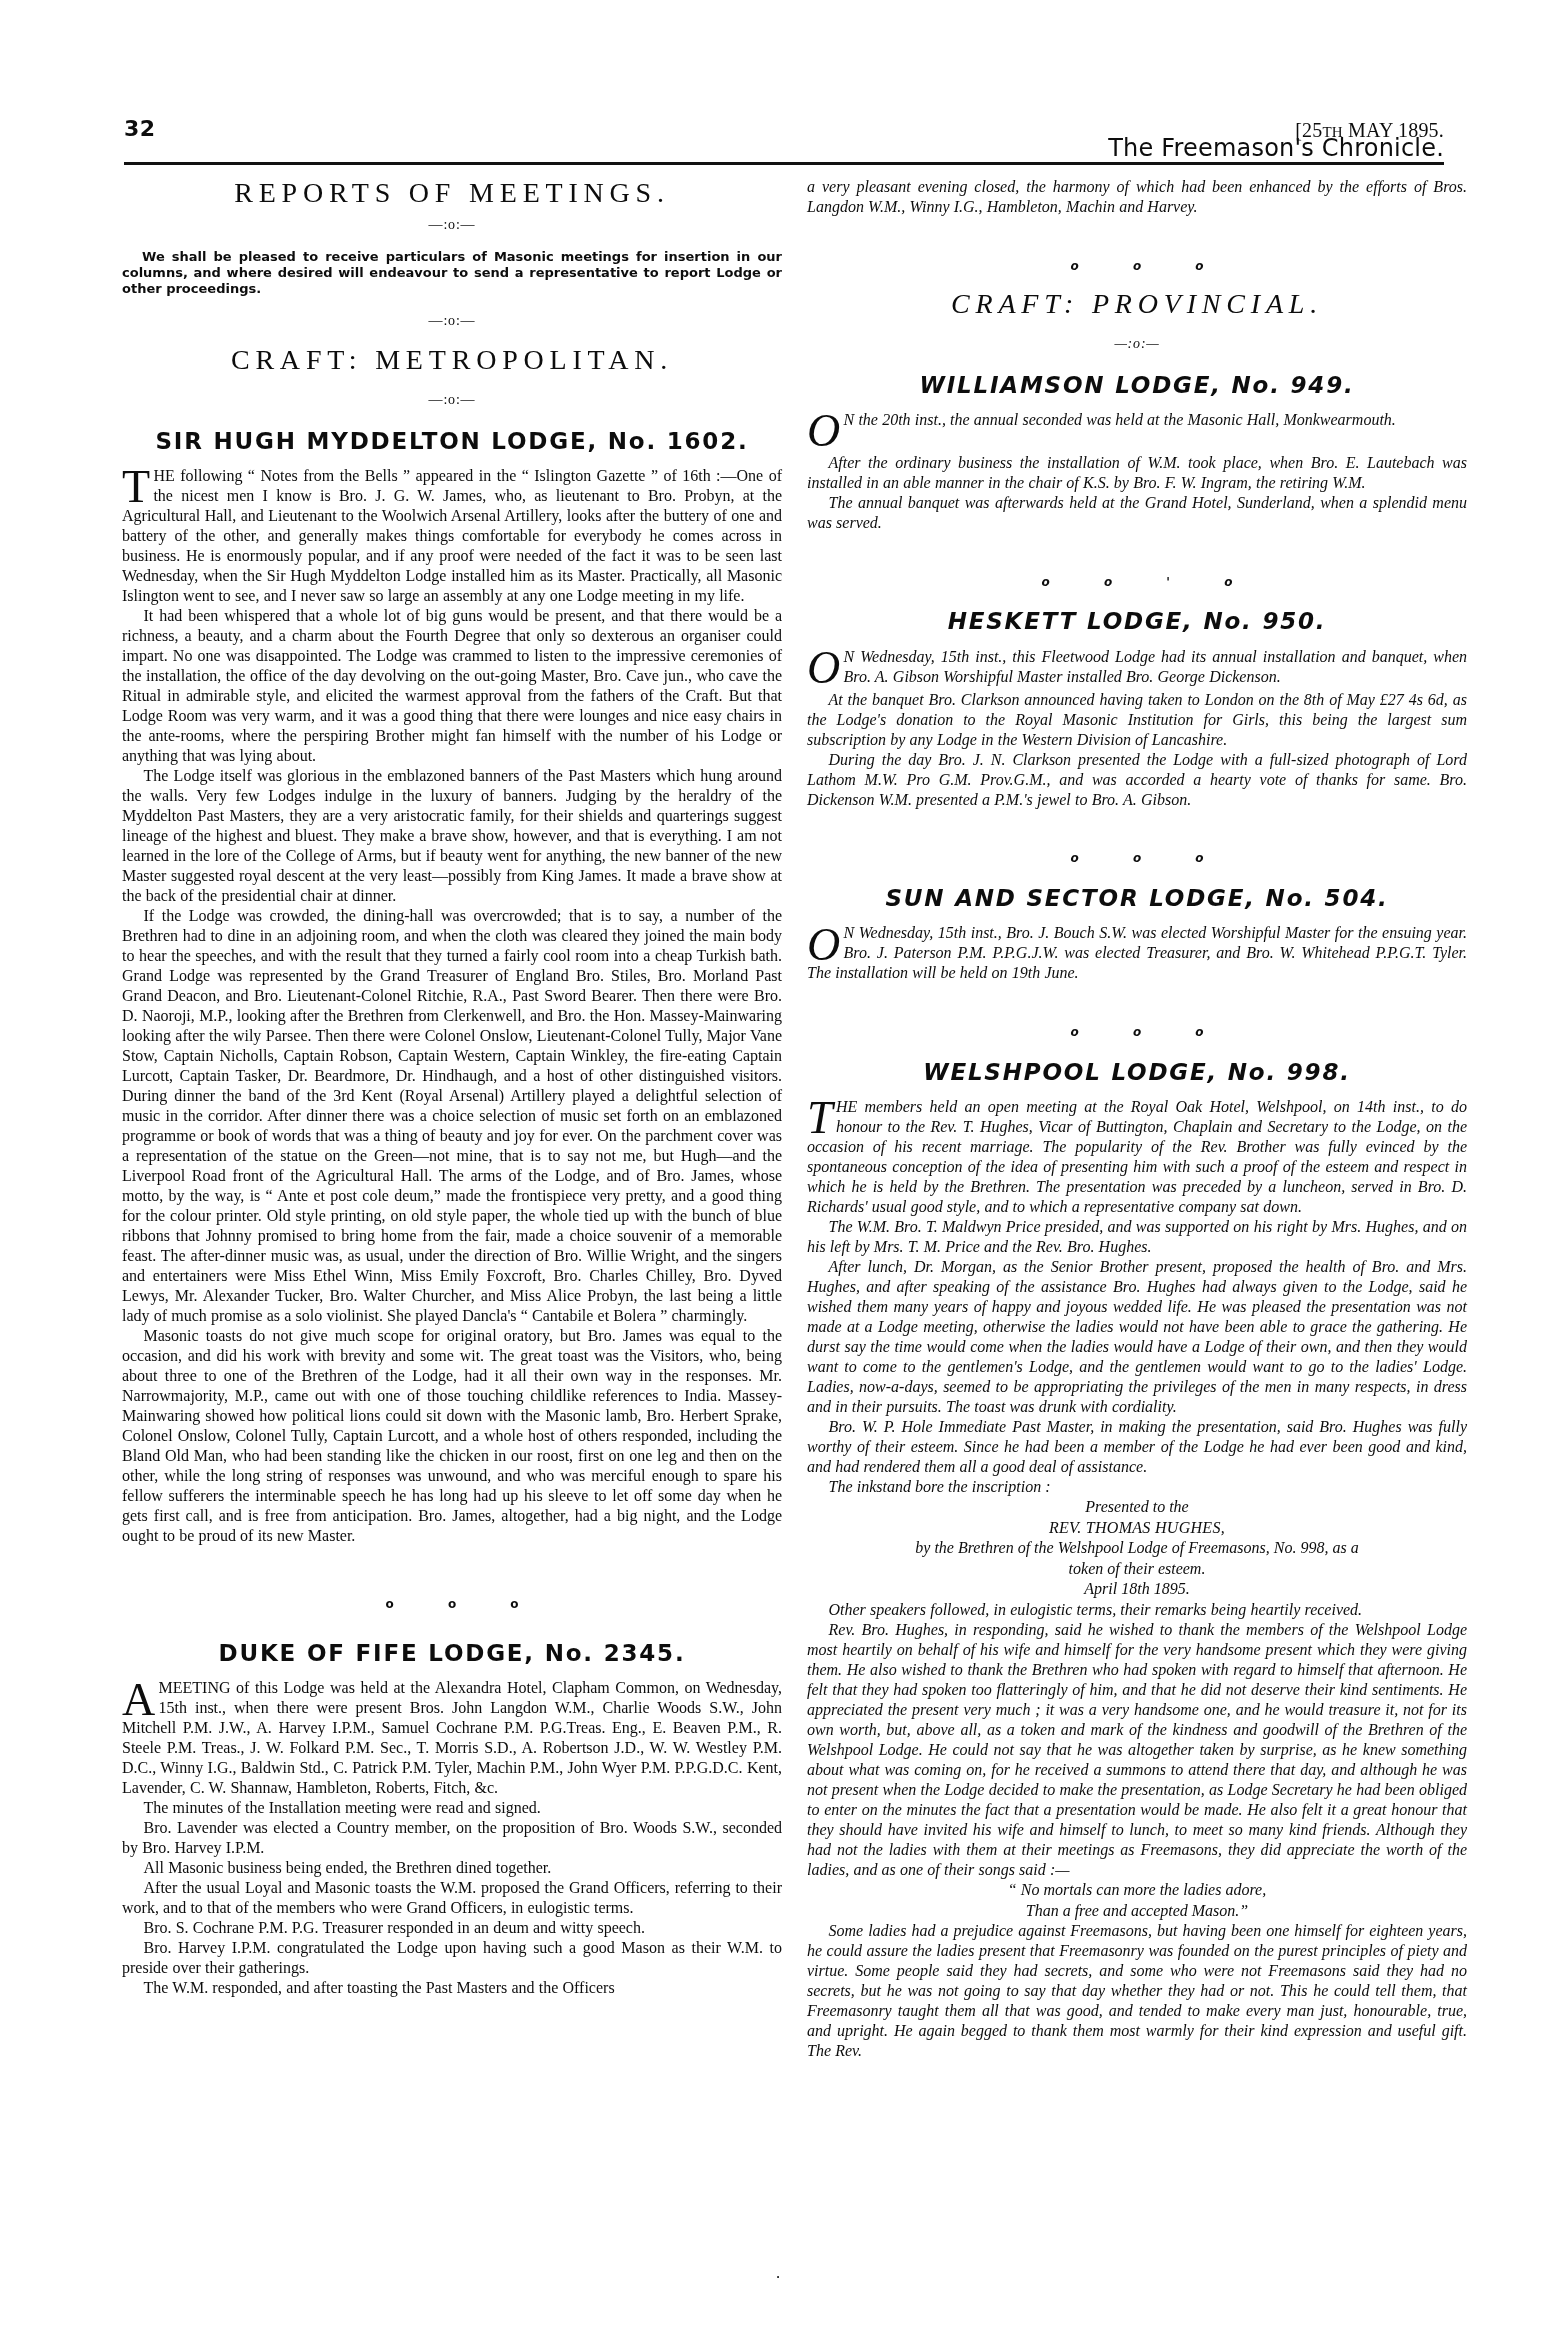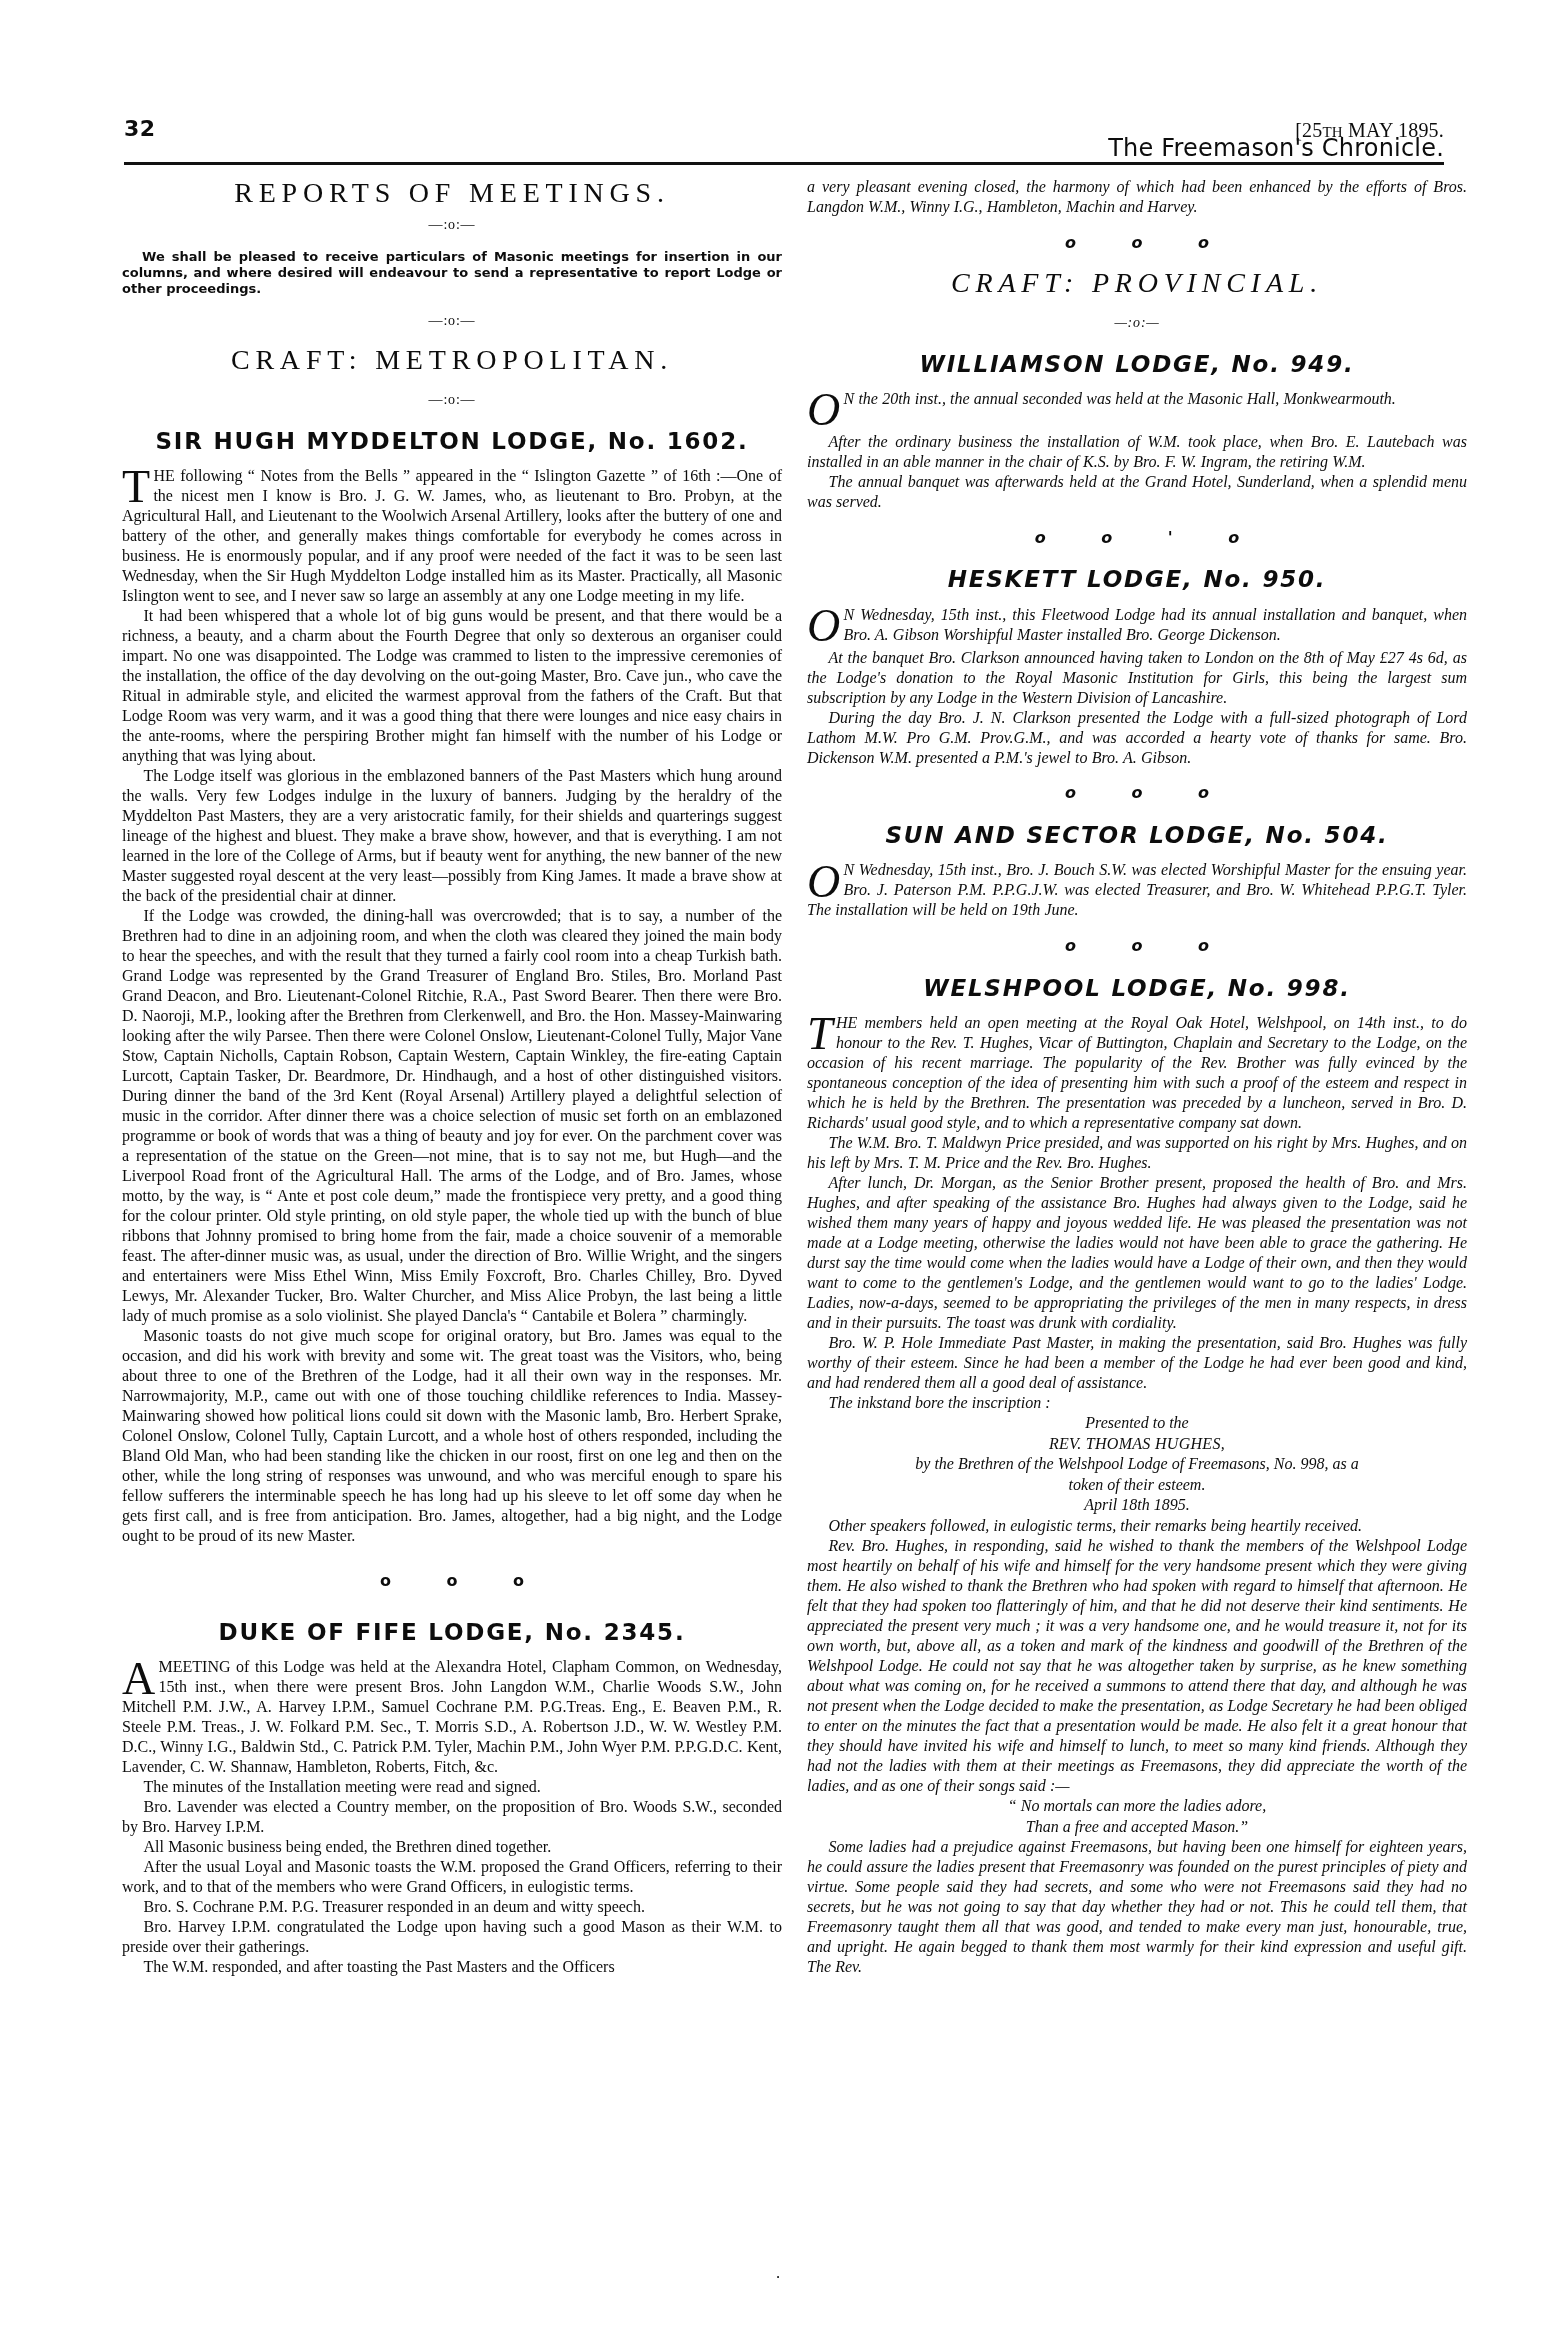--- a/index.html
+++ b/index.html
@@ -104,24 +104,25 @@
 
   .orn {
     text-align: center;
     font-size: 14px;
     letter-spacing: 0.8px;
     font-family: "Liberation Serif", serif;
   }
   .orn-dots {
     text-align: center;
     font-family: "DejaVu Sans", sans-serif;
-    font-size: 16px;
+    font-size: 12px;
     font-weight: bold;
     letter-spacing: 25px;
     text-indent: 25px;
+    margin-top: 26px;
   }
 
   .standfirst {
     font-family: "DejaVu Sans", sans-serif;
     font-weight: bold;
     font-size: 13px;
     line-height: 16px;
     text-align: justify;
     text-indent: 20px;
   }

